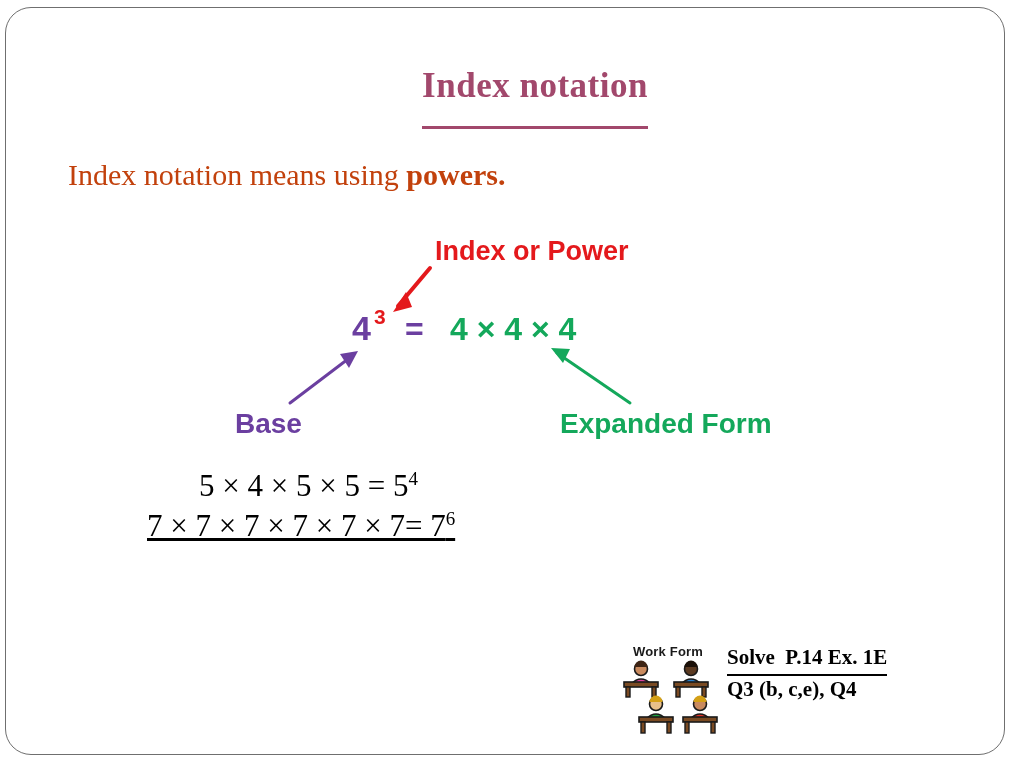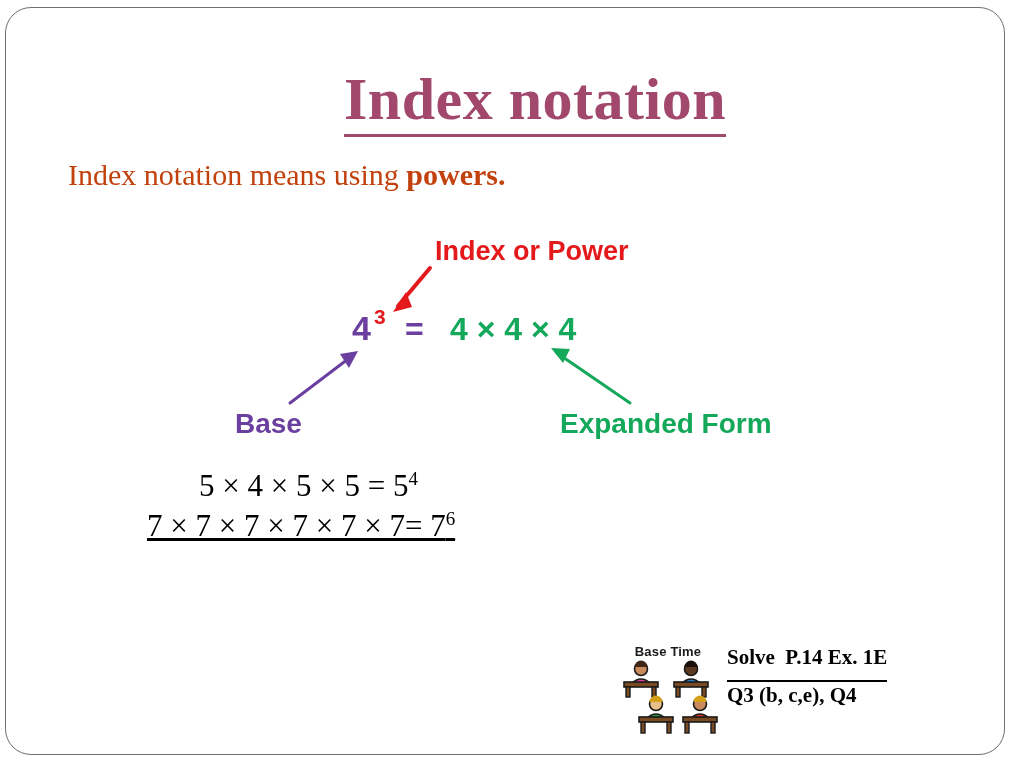--- a/index.html
+++ b/index.html
@@ -38,27 +38,27 @@
   #title-block {
     position: absolute;
     left: 0;
     top: 68px;
     width: 1024px;
     text-align: center;
   }
   #slide-title {
     display: inline-block;
     font-family: "Liberation Serif", serif;
-    font-size: 60px;
+    font-size: 35px;
     font-weight: bold;
     color: #a2486c;
     letter-spacing: 0.5px;
     line-height: 1.05;
     border-bottom: 3px solid #a2486c;
-    padding-bottom: 3px;
+    padding-bottom: 21px;
     margin-left: 46px;
   }
 
   
   #lead-line {
     position: absolute;
     left: 68px;
     top: 158px;
     font-family: "Liberation Serif", serif;
     font-size: 30px;
@@ -133,21 +133,21 @@
     top: 644px;
     font-family: "Liberation Serif", serif;
     font-size: 21px;
     font-weight: bold;
     color: #000000;
     line-height: 1.24;
   }
   #homework-title {
     display: inline-block;
     border-bottom: 2px solid #000000;
-    padding-bottom: 10px;
+    padding-bottom: 4px;
     white-space: pre;
   }
   .hw-line { white-space: nowrap; }
 
   
   #video-link {
     position: absolute;
     left: 34px;
     top: 713px;
     font-family: "Liberation Serif", serif;
@@ -202,21 +202,21 @@
   </div>
 
   <div id="examples">
 
     <div class="ex-row" id="ex-row-2"><span>5 × 4 × 5 × 5 = 5</span><span class="sup">4</span></div>
 
     <div class="ex-row" id="ex-row-3"><span>7 × 7 × 7 × 7 × 7 × 7= 7</span><span class="sup">6</span></div>
   </div>
 
   <div id="worktime">
-    <div id="worktime-caption">Base Time</div>
+    <div id="worktime-caption">Work Form</div>
     <svg width="104" height="80" viewBox="0 0 104 80" xmlns="http://www.w3.org/2000/svg">
 
       <g>
         <circle cx="25" cy="9" r="6.5" fill="#c98a5e" stroke="#1a1a1a" stroke-width="1.6"></circle>
         <path d="M18.5 7 A6.5 6.5 0 0 1 31.5 7 Z" fill="#3d2414"></path>
         <path d="M15 24 q10 -10 20 0 z" fill="#e0429a" stroke="#1a1a1a" stroke-width="1.6"></path>
         <rect x="8" y="22" width="34" height="5" fill="#7a4a22" stroke="#1a1a1a" stroke-width="1.6"></rect>
         <rect x="10" y="27" width="4" height="10" fill="#7a4a22" stroke="#1a1a1a" stroke-width="1.4"></rect>
         <rect x="36" y="27" width="4" height="10" fill="#7a4a22" stroke="#1a1a1a" stroke-width="1.4"></rect>
       </g>

